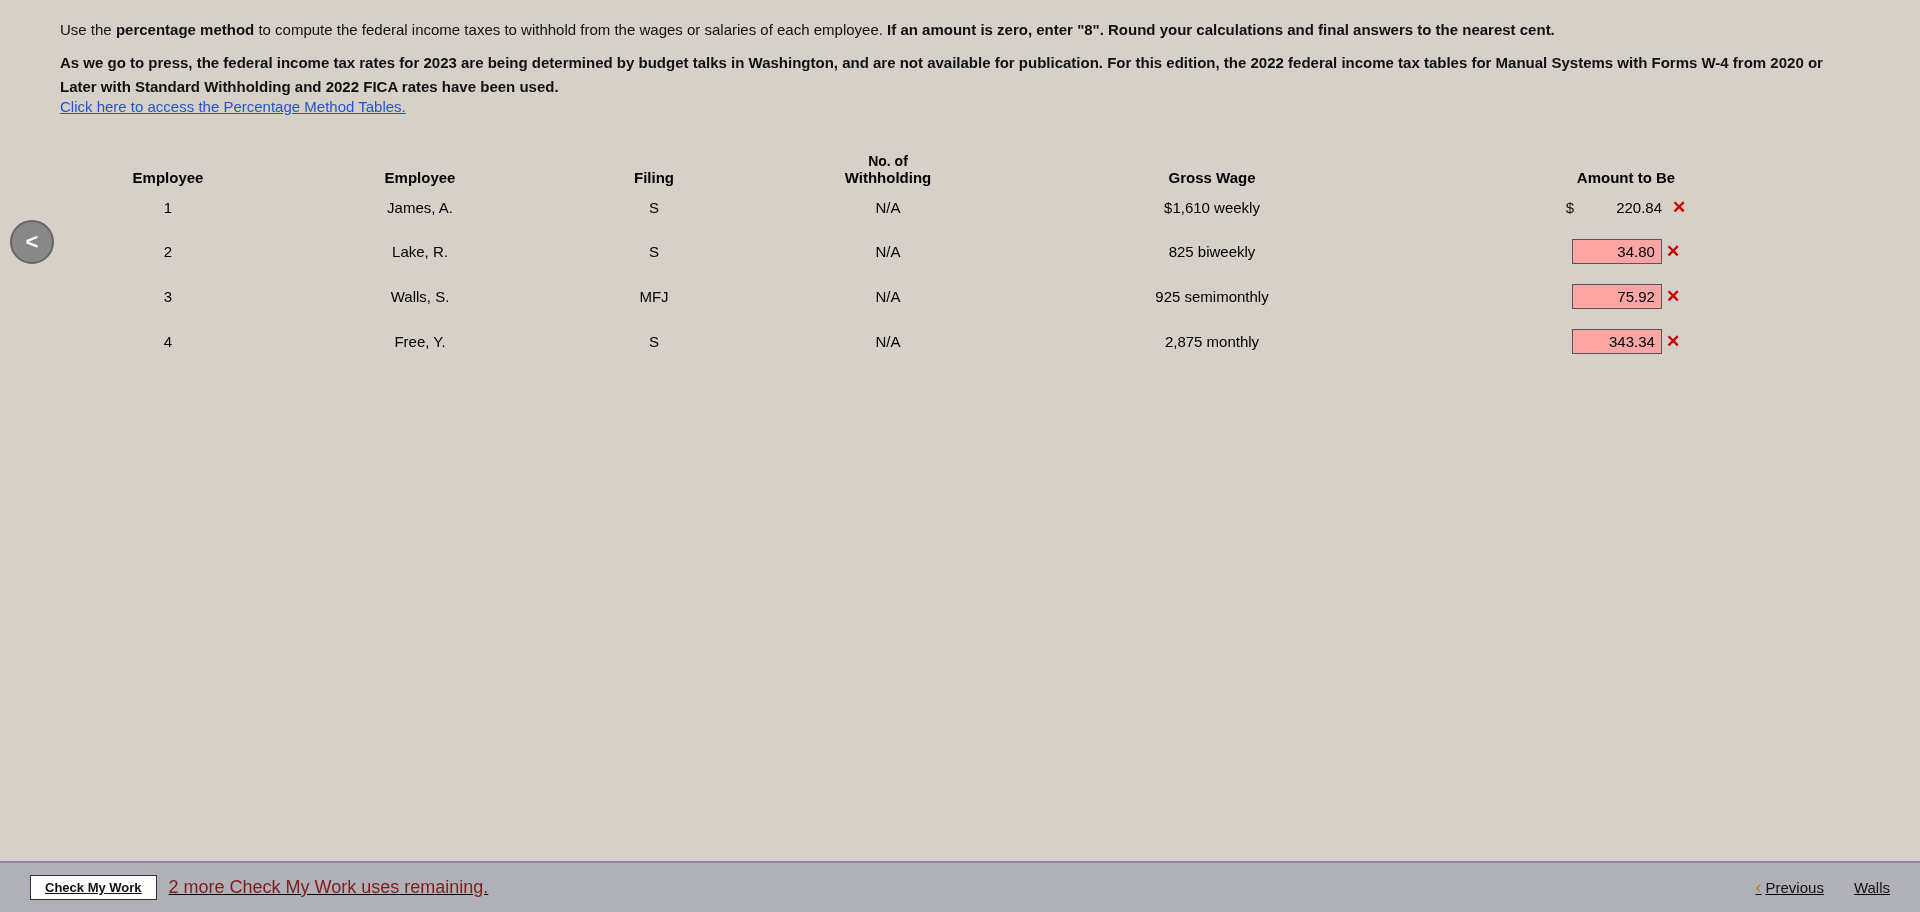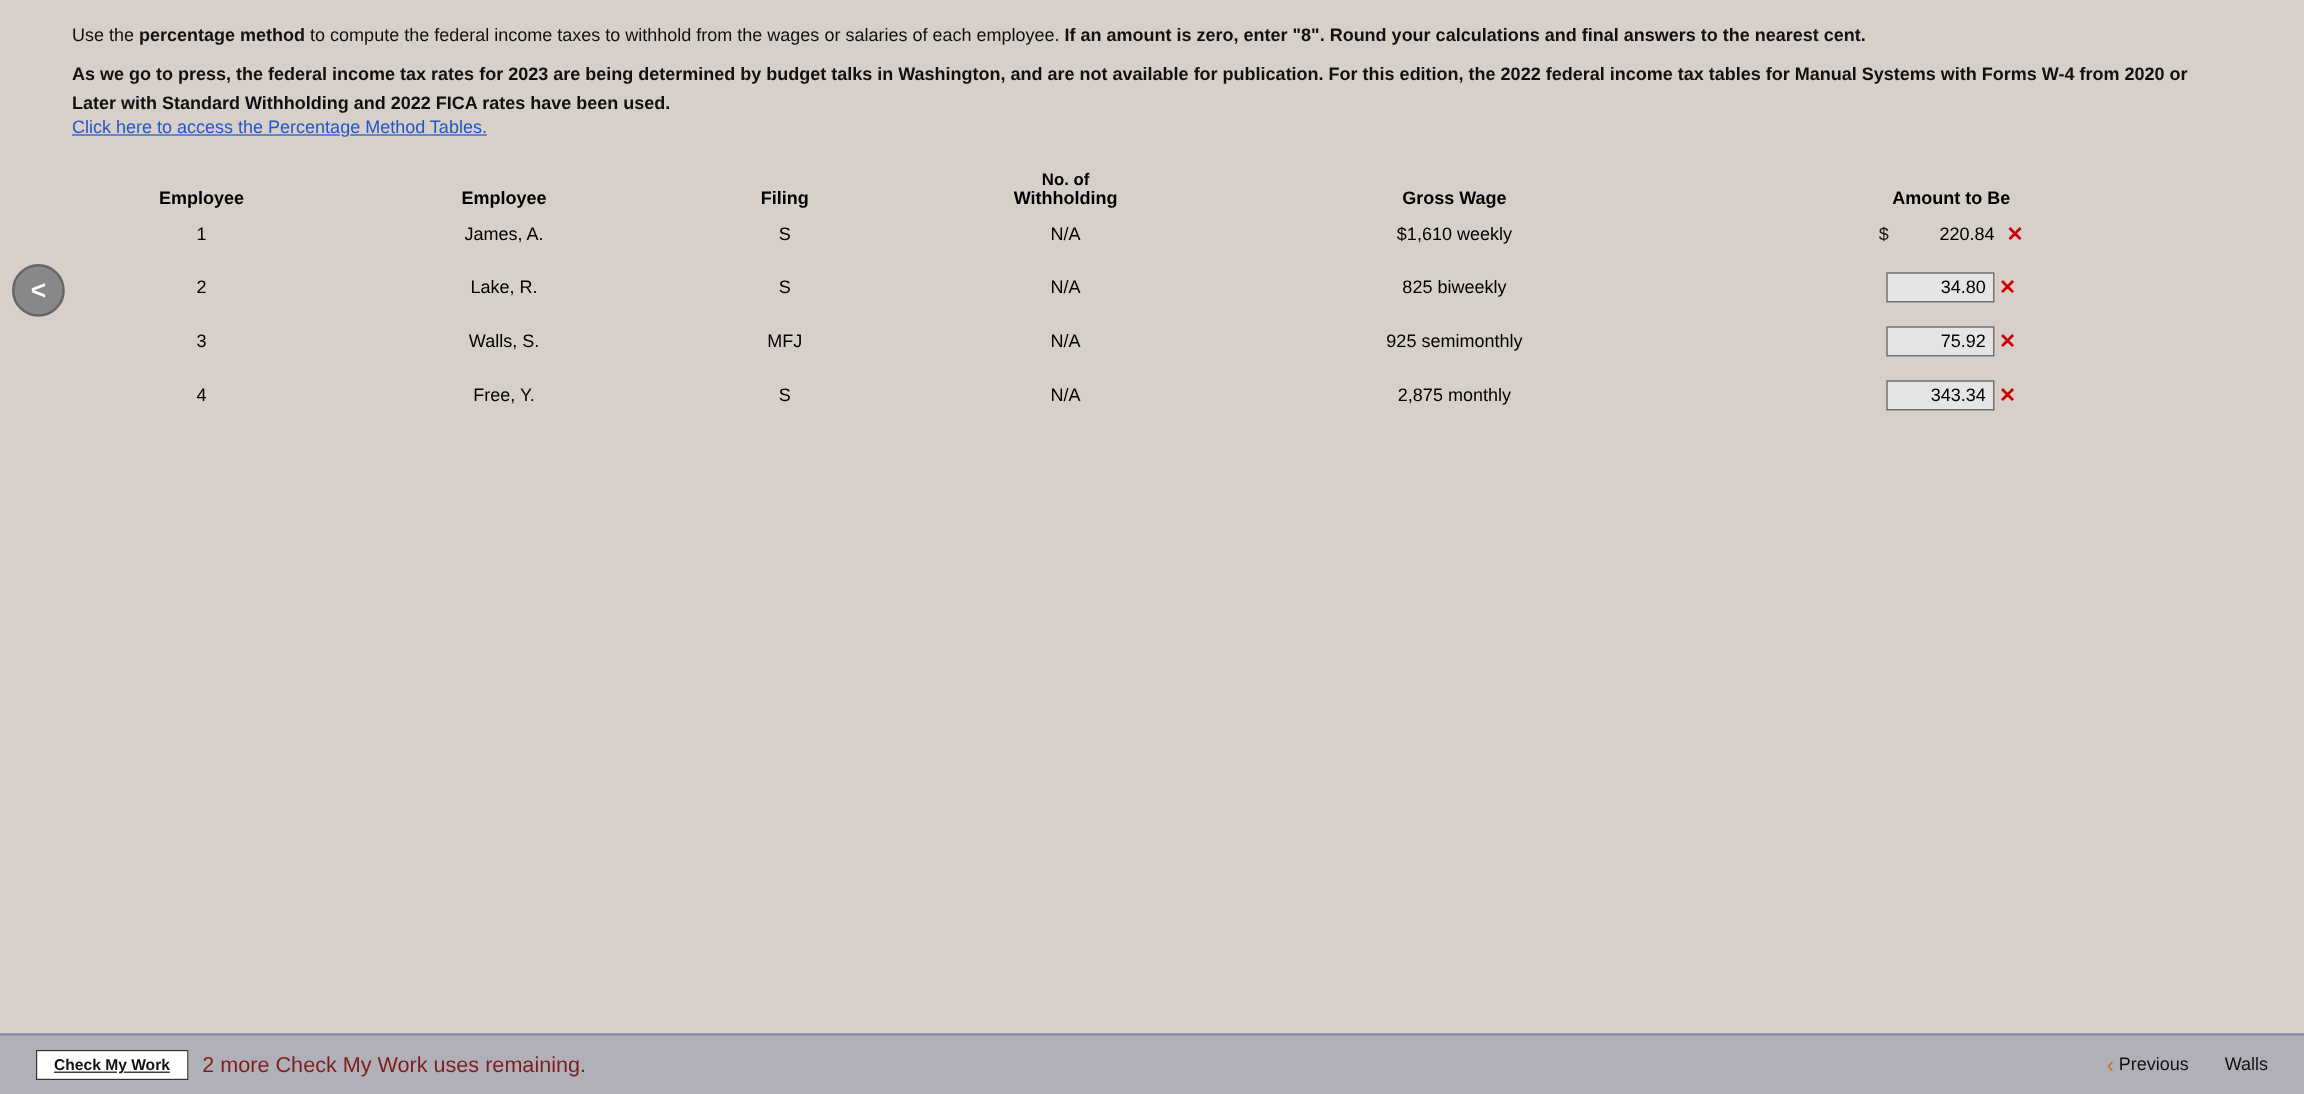--- a/index.html
+++ b/index.html
@@ -49,21 +49,21 @@
       color: #111;
       font-weight: bold;
       line-height: 1.55;
       font-size: 15px;
     }
     .link-text {
       color: #2255cc;
       text-decoration: underline;
       cursor: pointer;
       font-size: 15px;
-      margin-bottom: 12px;
+      margin-bottom: 24px;
       display: inline-block;
     }
     .table-section {
       margin-top: 10px;
     }
     table {
       width: 100%;
       border-collapse: collapse;
       font-size: 15px;
     }
@@ -94,21 +94,21 @@
       align-items: center;
       justify-content: center;
       gap: 4px;
     }
     .dollar-sign {
       font-size: 15px;
       color: #111;
     }
     .amount-input {
       border: 1px solid #555;
-      background: #e5e5e5;
+      background: #fca5a5;
       padding: 3px 6px;
       width: 90px;
       text-align: right;
       font-size: 15px;
     }
     .amount-input.first {
       border: none;
       background: transparent;
       font-size: 15px;
     }
@@ -119,20 +119,21 @@
       cursor: pointer;
     }
     .footer-bar {
       background: #b0b0b8;
       border-top: 2px solid #8888aa;
       padding: 12px 30px;
       display: flex;
       align-items: center;
       justify-content: space-between;
       margin-top: auto;
+      text-decoration: underline;
     }
     .footer-left {
       display: flex;
       align-items: center;
       gap: 12px;
     }
     .check-work-btn {
       background: #fff;
       border: 1.5px solid #333;
       padding: 4px 14px;

